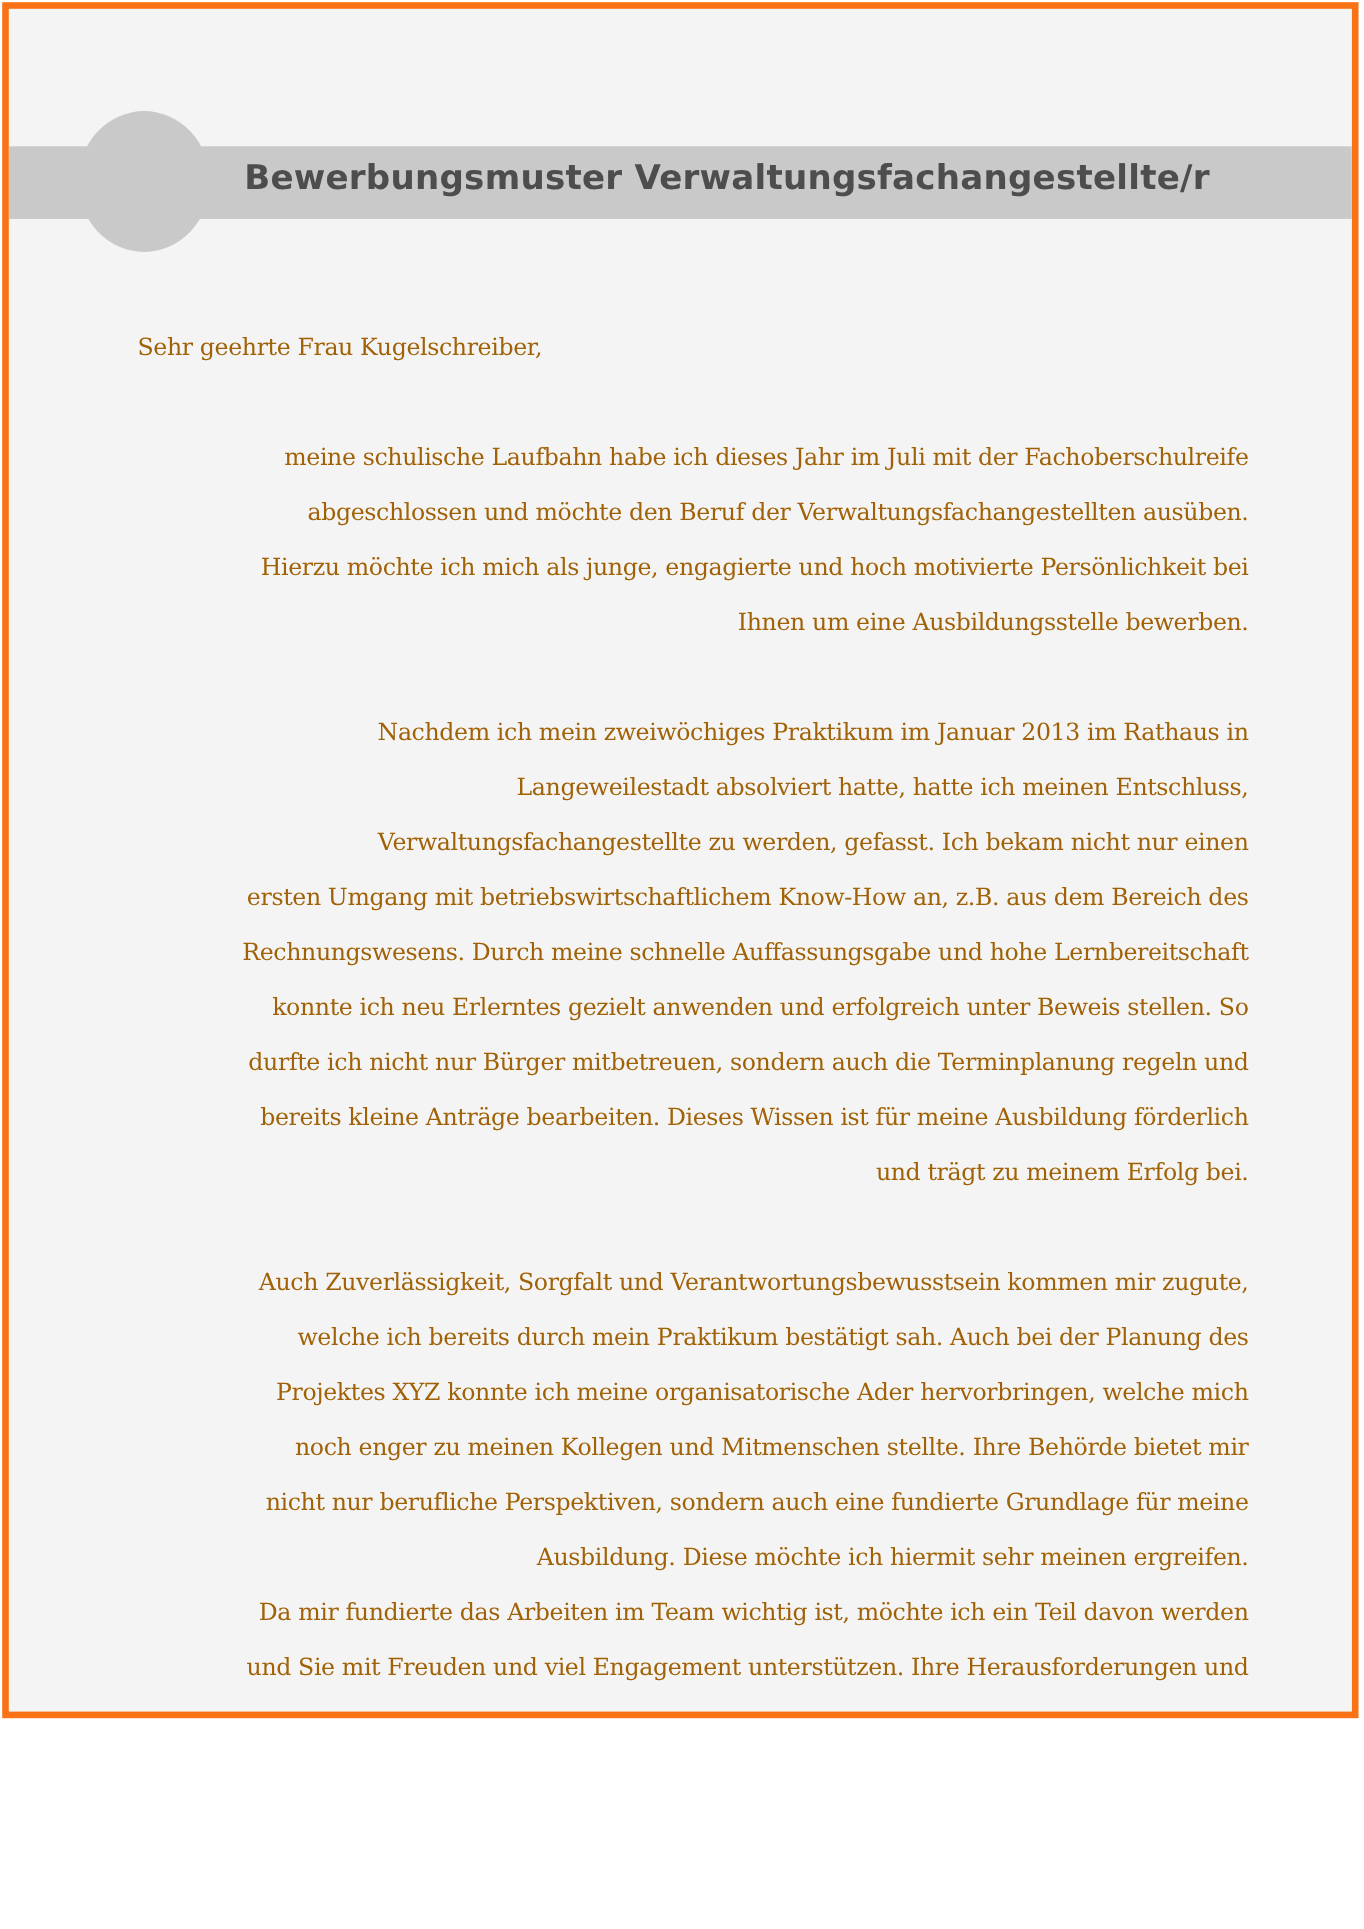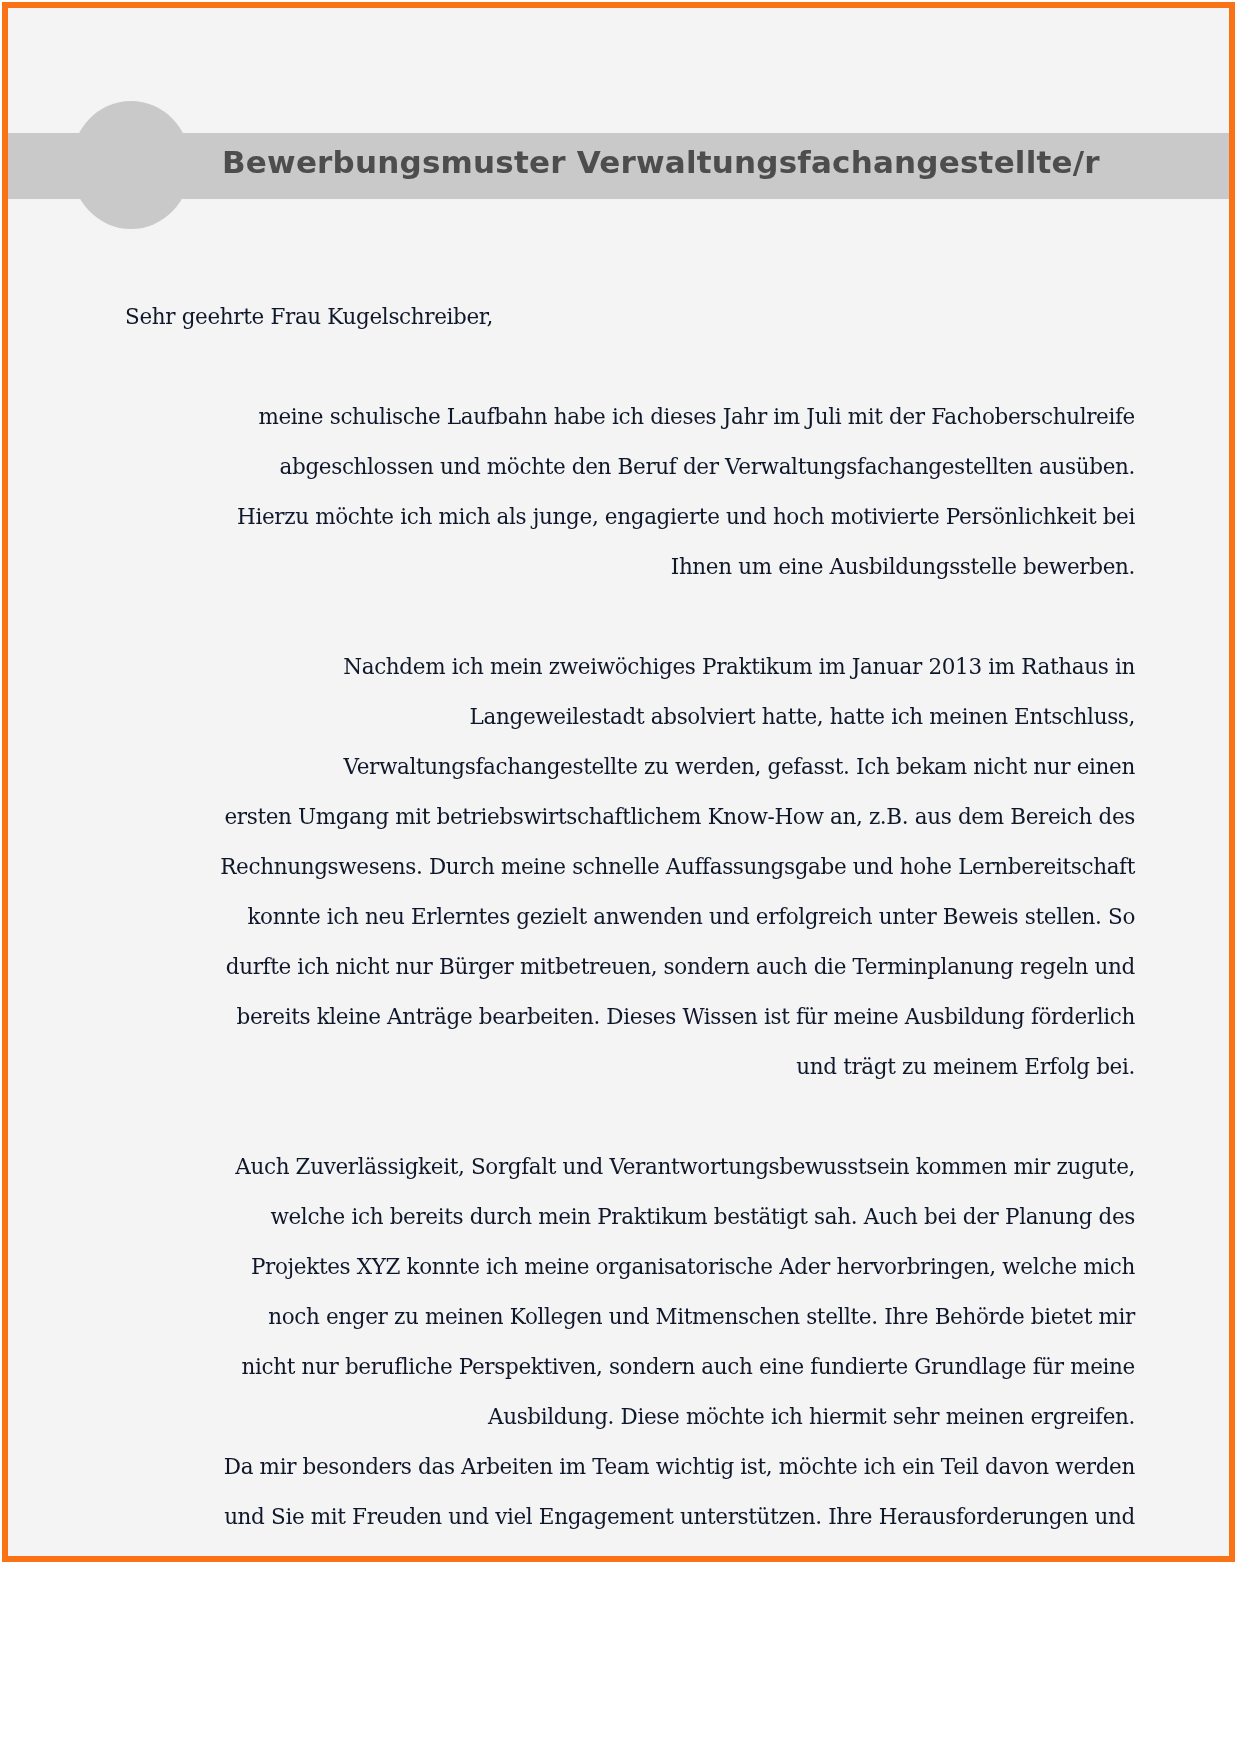--- a/index.html
+++ b/index.html
@@ -53,21 +53,21 @@
       white-space: nowrap;
       margin: 0;
     }
     .letter {
       position: absolute;
       left: 117px;
       top: 284px;
       width: 1010px;
       font-family: "DejaVu Serif", serif;
       font-size: 21.5px;
-      color: #0f172a;
+      color: #a16207;
       line-height: 50px;
       letter-spacing: -0.35px;
     }
     .salutation {
       margin: 0 0 50px 0;
       white-space: nowrap;
     }
     .paragraph {
       margin: 0 0 50px 0;
     }
@@ -152,21 +152,21 @@
     <p class="paragraph tight">
       <span class="line">Auch Zuverlässigkeit, Sorgfalt und Verantwortungsbewusstsein kommen mir zugute,</span>
       <span class="line">welche ich bereits durch mein Praktikum bestätigt sah. Auch bei der Planung des</span>
       <span class="line">Projektes XYZ konnte ich meine organisatorische Ader hervorbringen, welche mich</span>
       <span class="line">noch enger zu meinen Kollegen und Mitmenschen stellte. Ihre Behörde bietet mir</span>
       <span class="line">nicht nur berufliche Perspektiven, sondern auch eine fundierte Grundlage für meine</span>
       <span class="line">Ausbildung. Diese möchte ich hiermit sehr meinen ergreifen.</span>
     </p>
 
     <p class="paragraph tight">
-      <span class="line">Da mir besonders das Arbeiten im Team wichtig ist, möchte ich ein Teil davon werden</span>
+      <span class="line">Da mir fundierte das Arbeiten im Team wichtig ist, möchte ich ein Teil davon werden</span>
       <span class="line">und Sie mit Freuden und viel Engagement unterstützen. Ihre Herausforderungen und</span>
     </p>
   </div>
 
   <div class="footer-band"></div>
   <span class="footer-watermark">blog</span>
   <span class="footer-tagline">Kostenlose Bewerbungsmuster auf</span>
   <span class="footer-brand">Bewerbung-Muster.eu</span>
 
 </div>

